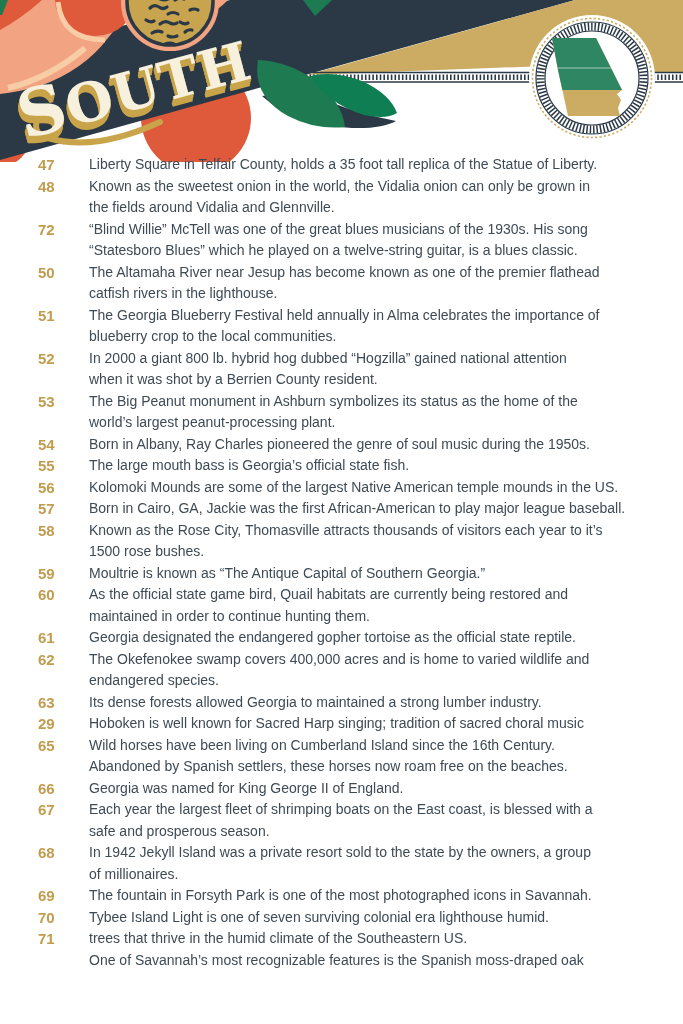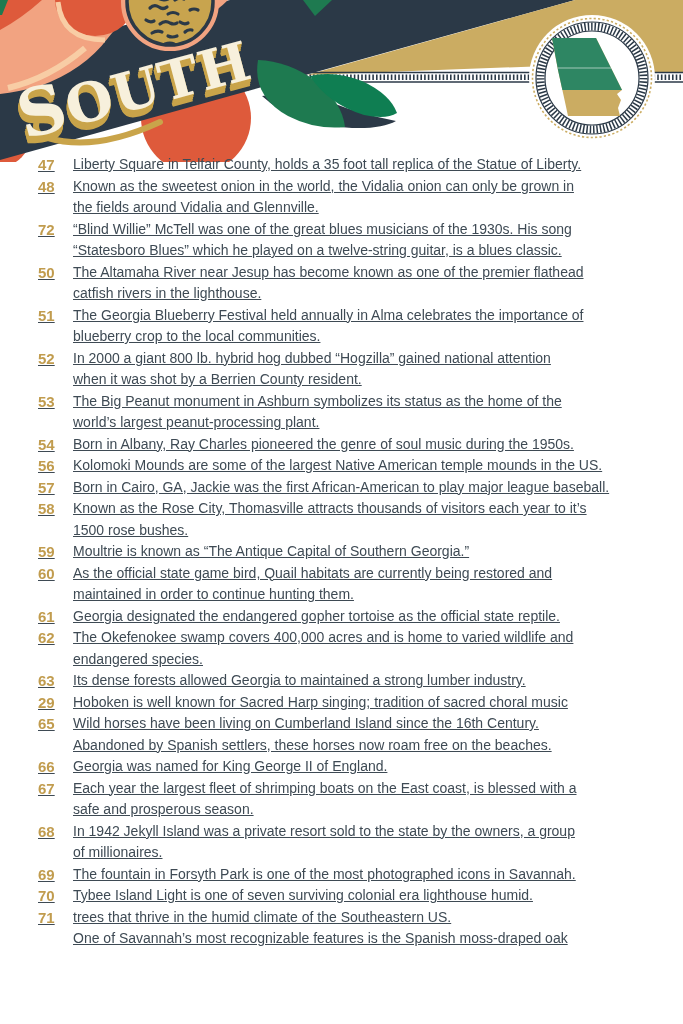--- a/index.html
+++ b/index.html
@@ -23,28 +23,28 @@
       -2px 5px 0 var(--letter-gold),
       -3px 6px 0 var(--letter-gold),
       -3px 7px 0 var(--letter-gold);
     user-select:none;
   }
   .south-title::first-letter{font-size:1.22em;}
   
   .facts{
     position:absolute;top:154px;left:0;width:575px;
     padding:0 18px 0 30px;box-sizing:border-box;
-    color:var(--text);font-size:14px;line-height:21.5px;text-decoration:underline;
+    color:var(--text);font-size:14px;line-height:21.5px;
   }
   .fact{display:flex;align-items:flex-start;}
   .fact .num{
     flex:0 0 33px;box-sizing:border-box;padding-left:8px;
     color:var(--num-gold);font-weight:700;font-size:15px;line-height:21.5px;
   }
-  .fact .text{margin-left:10px;flex:1;min-width:0;}
+  .fact .text{margin-left:26px;flex:1;min-width:0;}
   .fact .line{white-space:nowrap;}
 </style>
 </head>
 <body>
 
 <div class="page">
 
   <svg class="header-art" width="683" height="162" viewBox="0 0 683 162" xmlns="http://www.w3.org/2000/svg">
 
     <rect width="683" height="162" fill="#ffffff"></rect>
@@ -182,20 +182,26 @@
           <div class="line">world’s largest peanut-processing plant.</div>
         </div>
       </div>
       <div class="fact">
         <div class="num">54</div>
         <div class="text">
           <div class="line">Born in Albany, Ray Charles pioneered the genre of soul music during the 1950s.</div>
         </div>
       </div>
       <div class="fact">
+        <div class="num">55</div>
+        <div class="text">
+          <div class="line">The large mouth bass is Georgia’s official state fish.</div>
+        </div>
+      </div>
+      <div class="fact">
         <div class="num">56</div>
         <div class="text">
           <div class="line">Kolomoki Mounds are some of the largest Native American temple mounds in the US.</div>
         </div>
       </div>
       <div class="fact">
         <div class="num">57</div>
         <div class="text">
           <div class="line">Born in Cairo, GA, Jackie was the first African-American to play major league baseball.</div>
         </div>

